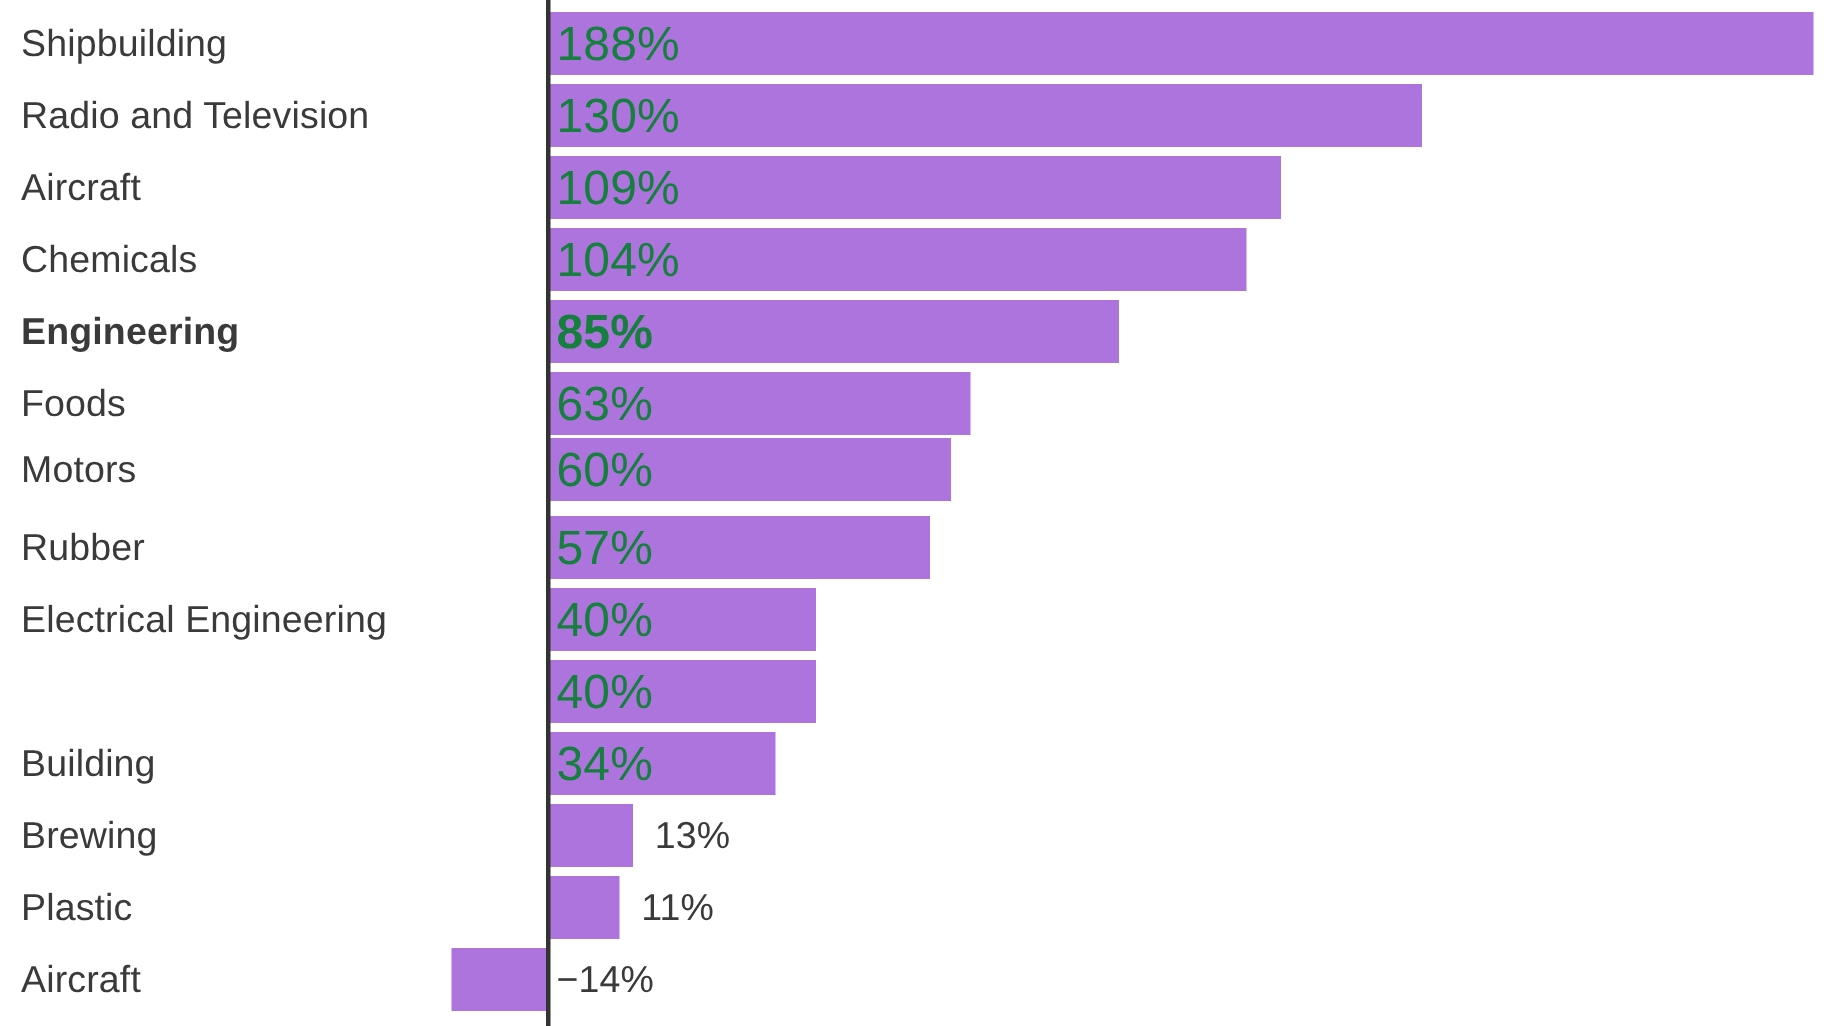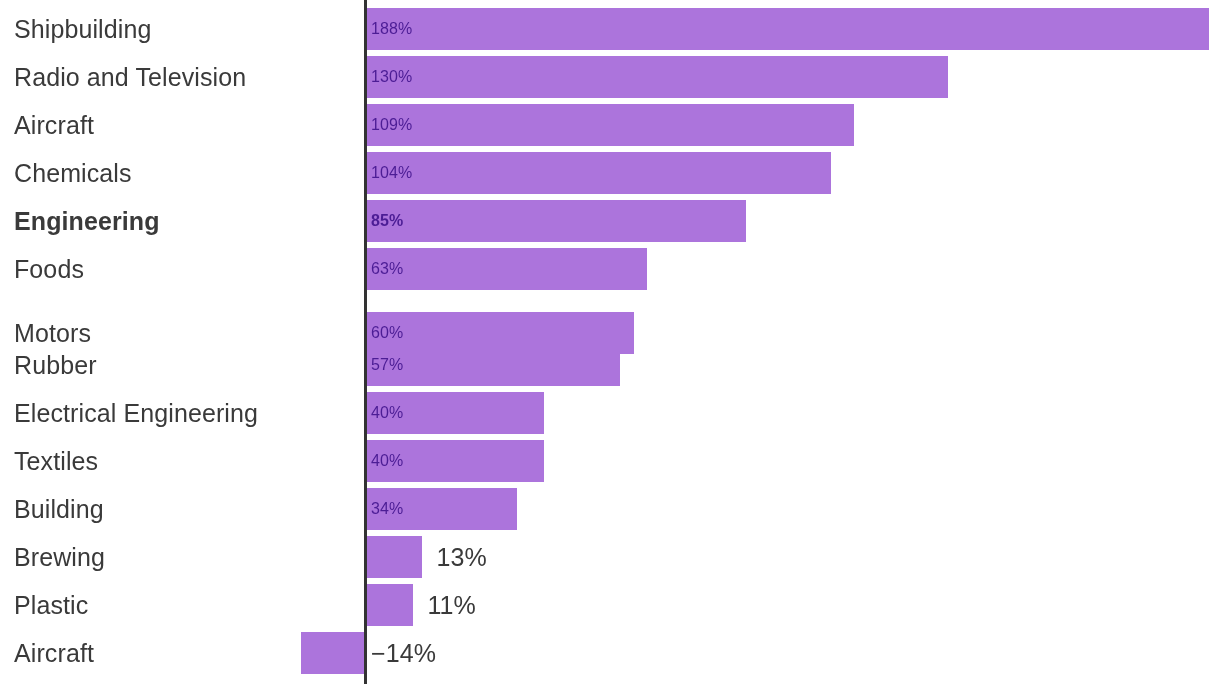--- a/index.html
+++ b/index.html
@@ -58,22 +58,22 @@
     top: 0;
     height: 42px;
     background: #ac74dc;
     z-index: 2;
   }
   .bar-value-inside {
     position: absolute;
     top: 0;
     height: 42px;
     line-height: 42px;
-    font-size: 16px;
-    color: #4c1d95;
+    font-size: 32px;
+    color: #15803d;
     white-space: nowrap;
     z-index: 4;
     letter-spacing: 0.1px;
   }
   .bar-value-outside {
     position: absolute;
     top: 0;
     height: 42px;
     line-height: 42px;
     font-size: 25px;
@@ -114,37 +114,36 @@
       <div class="row" style="top: 200px; font-weight: bold;">
         <div class="cat-label">Engineering</div>
         <div class="bar" style="background: rgb(172, 116, 220); width: 382.049px; left: 364px;"></div>
         <div class="bar-value-inside" style="left: 371px;">85%</div>
       </div>
       <div class="row" style="top: 248px;">
         <div class="cat-label">Foods</div>
         <div class="bar" style="background: rgb(172, 116, 220); width: 283.166px; left: 364px;"></div>
         <div class="bar-value-inside" style="left: 371px;">63%</div>
       </div>
-      <div class="row" style="top: 312px;">
+      <div class="row" style="top: 292px;">
         <div class="cat-label">Motors</div>
         <div class="bar" style="background: rgb(172, 116, 220); width: 269.682px; left: 364px;"></div>
         <div class="bar-value-inside" style="left: 371px;">60%</div>
       </div>
       <div class="row" style="top: 344px;">
         <div class="cat-label">Rubber</div>
         <div class="bar" style="background: rgb(172, 116, 220); width: 256.198px; left: 364px;"></div>
         <div class="bar-value-inside" style="left: 371px;">57%</div>
       </div>
       <div class="row" style="top: 392px;">
         <div class="cat-label">Electrical Engineering</div>
         <div class="bar" style="background: rgb(172, 116, 220); width: 179.788px; left: 364px;"></div>
         <div class="bar-value-inside" style="left: 371px;">40%</div>
       </div>
       <div class="row" style="top: 440px;">
-        <div class="cat-label">Textiles</div>
         <div class="bar" style="background: rgb(172, 116, 220); width: 179.788px; left: 364px;"></div>
         <div class="bar-value-inside" style="left: 371px;">40%</div>
       </div>
       <div class="row" style="top: 488px;">
         <div class="cat-label">Building</div>
         <div class="bar" style="background: rgb(172, 116, 220); width: 152.82px; left: 364px;"></div>
         <div class="bar-value-inside" style="left: 371px;">34%</div>
       </div>
       <div class="row" style="top: 536px; padding-left: 24px;">
         <div class="cat-label">Brewing</div>

